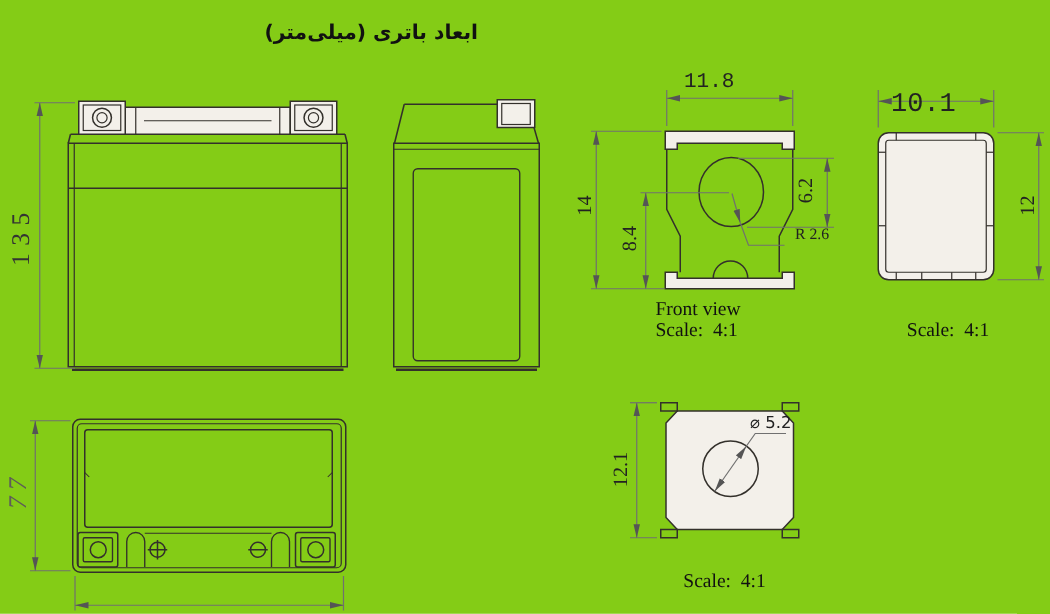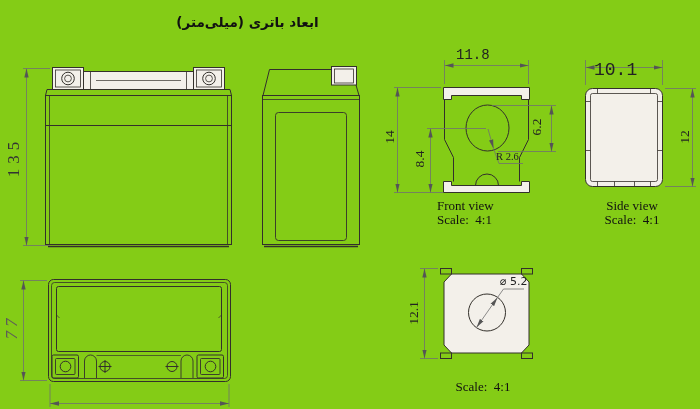--- a/index.html
+++ b/index.html
@@ -16,21 +16,21 @@
   }
   .dim{font-size:13.5px;color:#222;}
   .dim-h{text-align:left;font-family:Liberation Mono, monospace;}
   .vdim{
     display:flex;align-items:center;justify-content:center;
     transform:rotate(-90deg);width:60px;height:16px;
   }
   .view-label{font-size:13px;color:#111;text-align:center;}
   .big-dim{font-size:17px;letter-spacing:5px;color:#333;}
   .slant{font-style:italic;color:#5e5c58;letter-spacing:4px;}
-  .small-dim{font-size:10.5px;color:#222;}
+  .small-dim{font-size:10.5px;color:#222;margin-left:34px;}
   .phi{font-family:"DejaVu Sans","Liberation Serif",serif;font-size:11px;color:#222;}
 </style>
 </head>
 <body>
 
 <div id="stage">
 
   <svg width="700" height="409" viewBox="0 0 700 409">
     <defs>
       <marker id="arw" viewBox="0 0 10 6" refX="10" refY="3" markerWidth="9" markerHeight="5.4" markerUnits="userSpaceOnUse" orient="auto-start-reverse">
@@ -185,20 +185,19 @@
   <div class="lbl dim dim-h" style="left:456px;top:48px;width:60px;font-size:14px;">11.8</div>
   <div class="lbl dim vdim" style="left:360px;top:129px;">14</div>
   <div class="lbl dim vdim" style="left:390px;top:151px;">8.4</div>
   <div class="lbl dim vdim" style="left:507px;top:119px;">6.2</div>
   <div class="lbl small-dim" style="left:496px;top:151px;">R 2.6</div>
   <div class="lbl view-label" style="left:437px;top:199px;">Front view</div>
   <div class="lbl view-label" style="left:437px;top:213px;">Scale:  4:1</div>
 
   <div class="lbl dim dim-h" style="left:594px;top:48px;width:60px;font-size:18px;margin-top:13px;">10.1</div>
   <div class="lbl dim vdim" style="left:655px;top:129px;">12</div>
-  <div class="lbl view-label" style="left:582px;top:199px;width:100px;text-align:center;">Side view</div>
   <div class="lbl view-label" style="left:582px;top:213px;width:100px;text-align:center;">Scale:  4:1</div>
 
   <div class="lbl dim vdim" style="left:384px;top:305px;">12.1</div>
   <div class="lbl phi" style="left:500px;top:276px;">⌀ 5.2</div>
   <div class="lbl view-label" style="left:433px;top:380px;width:100px;text-align:center;">Scale:  4:1</div>
 
 </div>
 
 </body></html>

